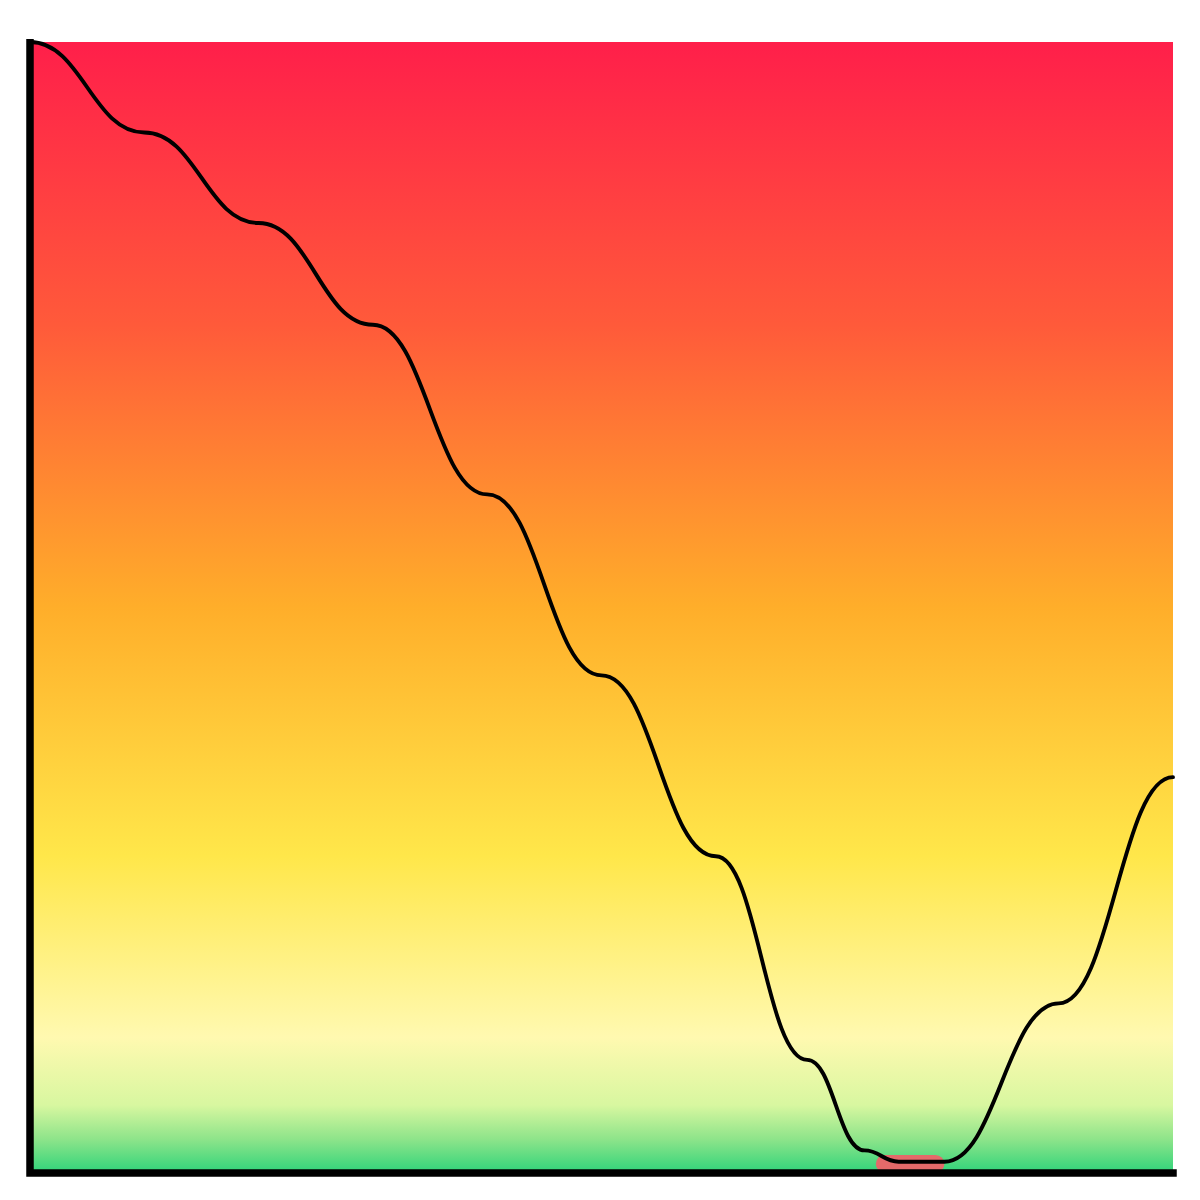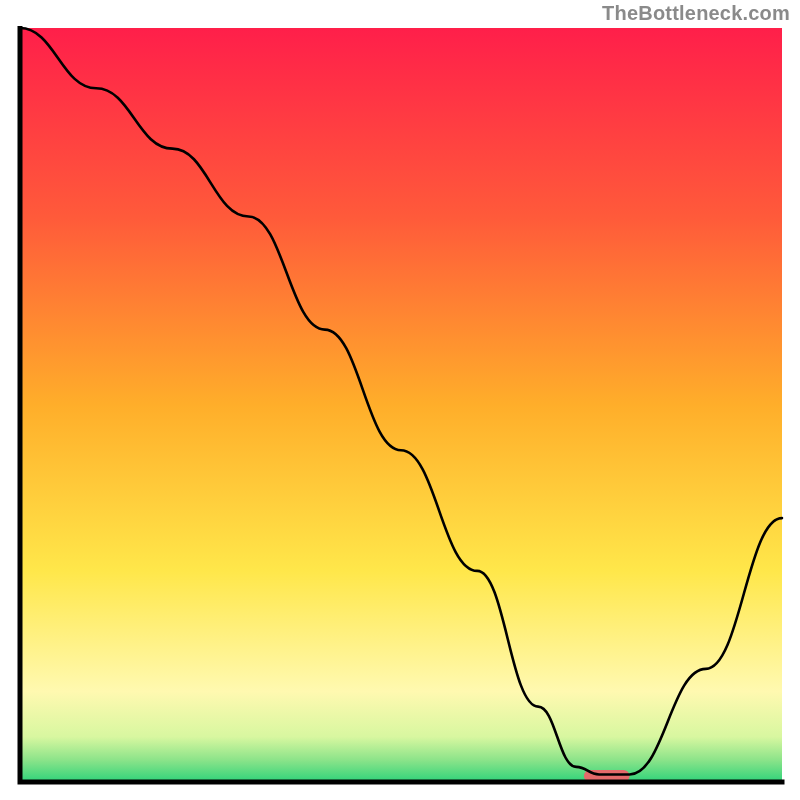--- a/index.html
+++ b/index.html
@@ -6,21 +6,20 @@
   html, body { width: 800px; height: 800px; background: #fff; overflow: hidden; }
   .frame { position: relative; width: 800px; height: 800px; background: #fff; }
   .watermark { position: absolute; top: 2px; right: 10px; font-family: Arial, Helvetica, sans-serif; font-size: 20px; font-weight: bold; color: #8a8a8a; letter-spacing: 0.2px; }
   .plot { position: absolute; left: 16px; top: 26px; width: 770px; height: 760px; }
   .plot svg { display: block; }
 </style>
 </head>
 <body>
 
 <div class="frame">
-  <div class="watermark">TheBottleneck.com</div>
   <div class="plot">
     <svg id="svg" width="770" height="760" viewBox="0 0 770 760">
         <defs>
           <linearGradient id="bg" x1="0" y1="0" x2="0" y2="1">
             <stop offset="0%" stop-color="#ff1f4a"></stop>
             <stop offset="25%" stop-color="#ff5a3a"></stop>
             <stop offset="50%" stop-color="#ffae2a"></stop>
             <stop offset="72%" stop-color="#ffe74a"></stop>
             <stop offset="88%" stop-color="#fff9b0"></stop>
             <stop offset="94%" stop-color="#d8f7a0"></stop>

